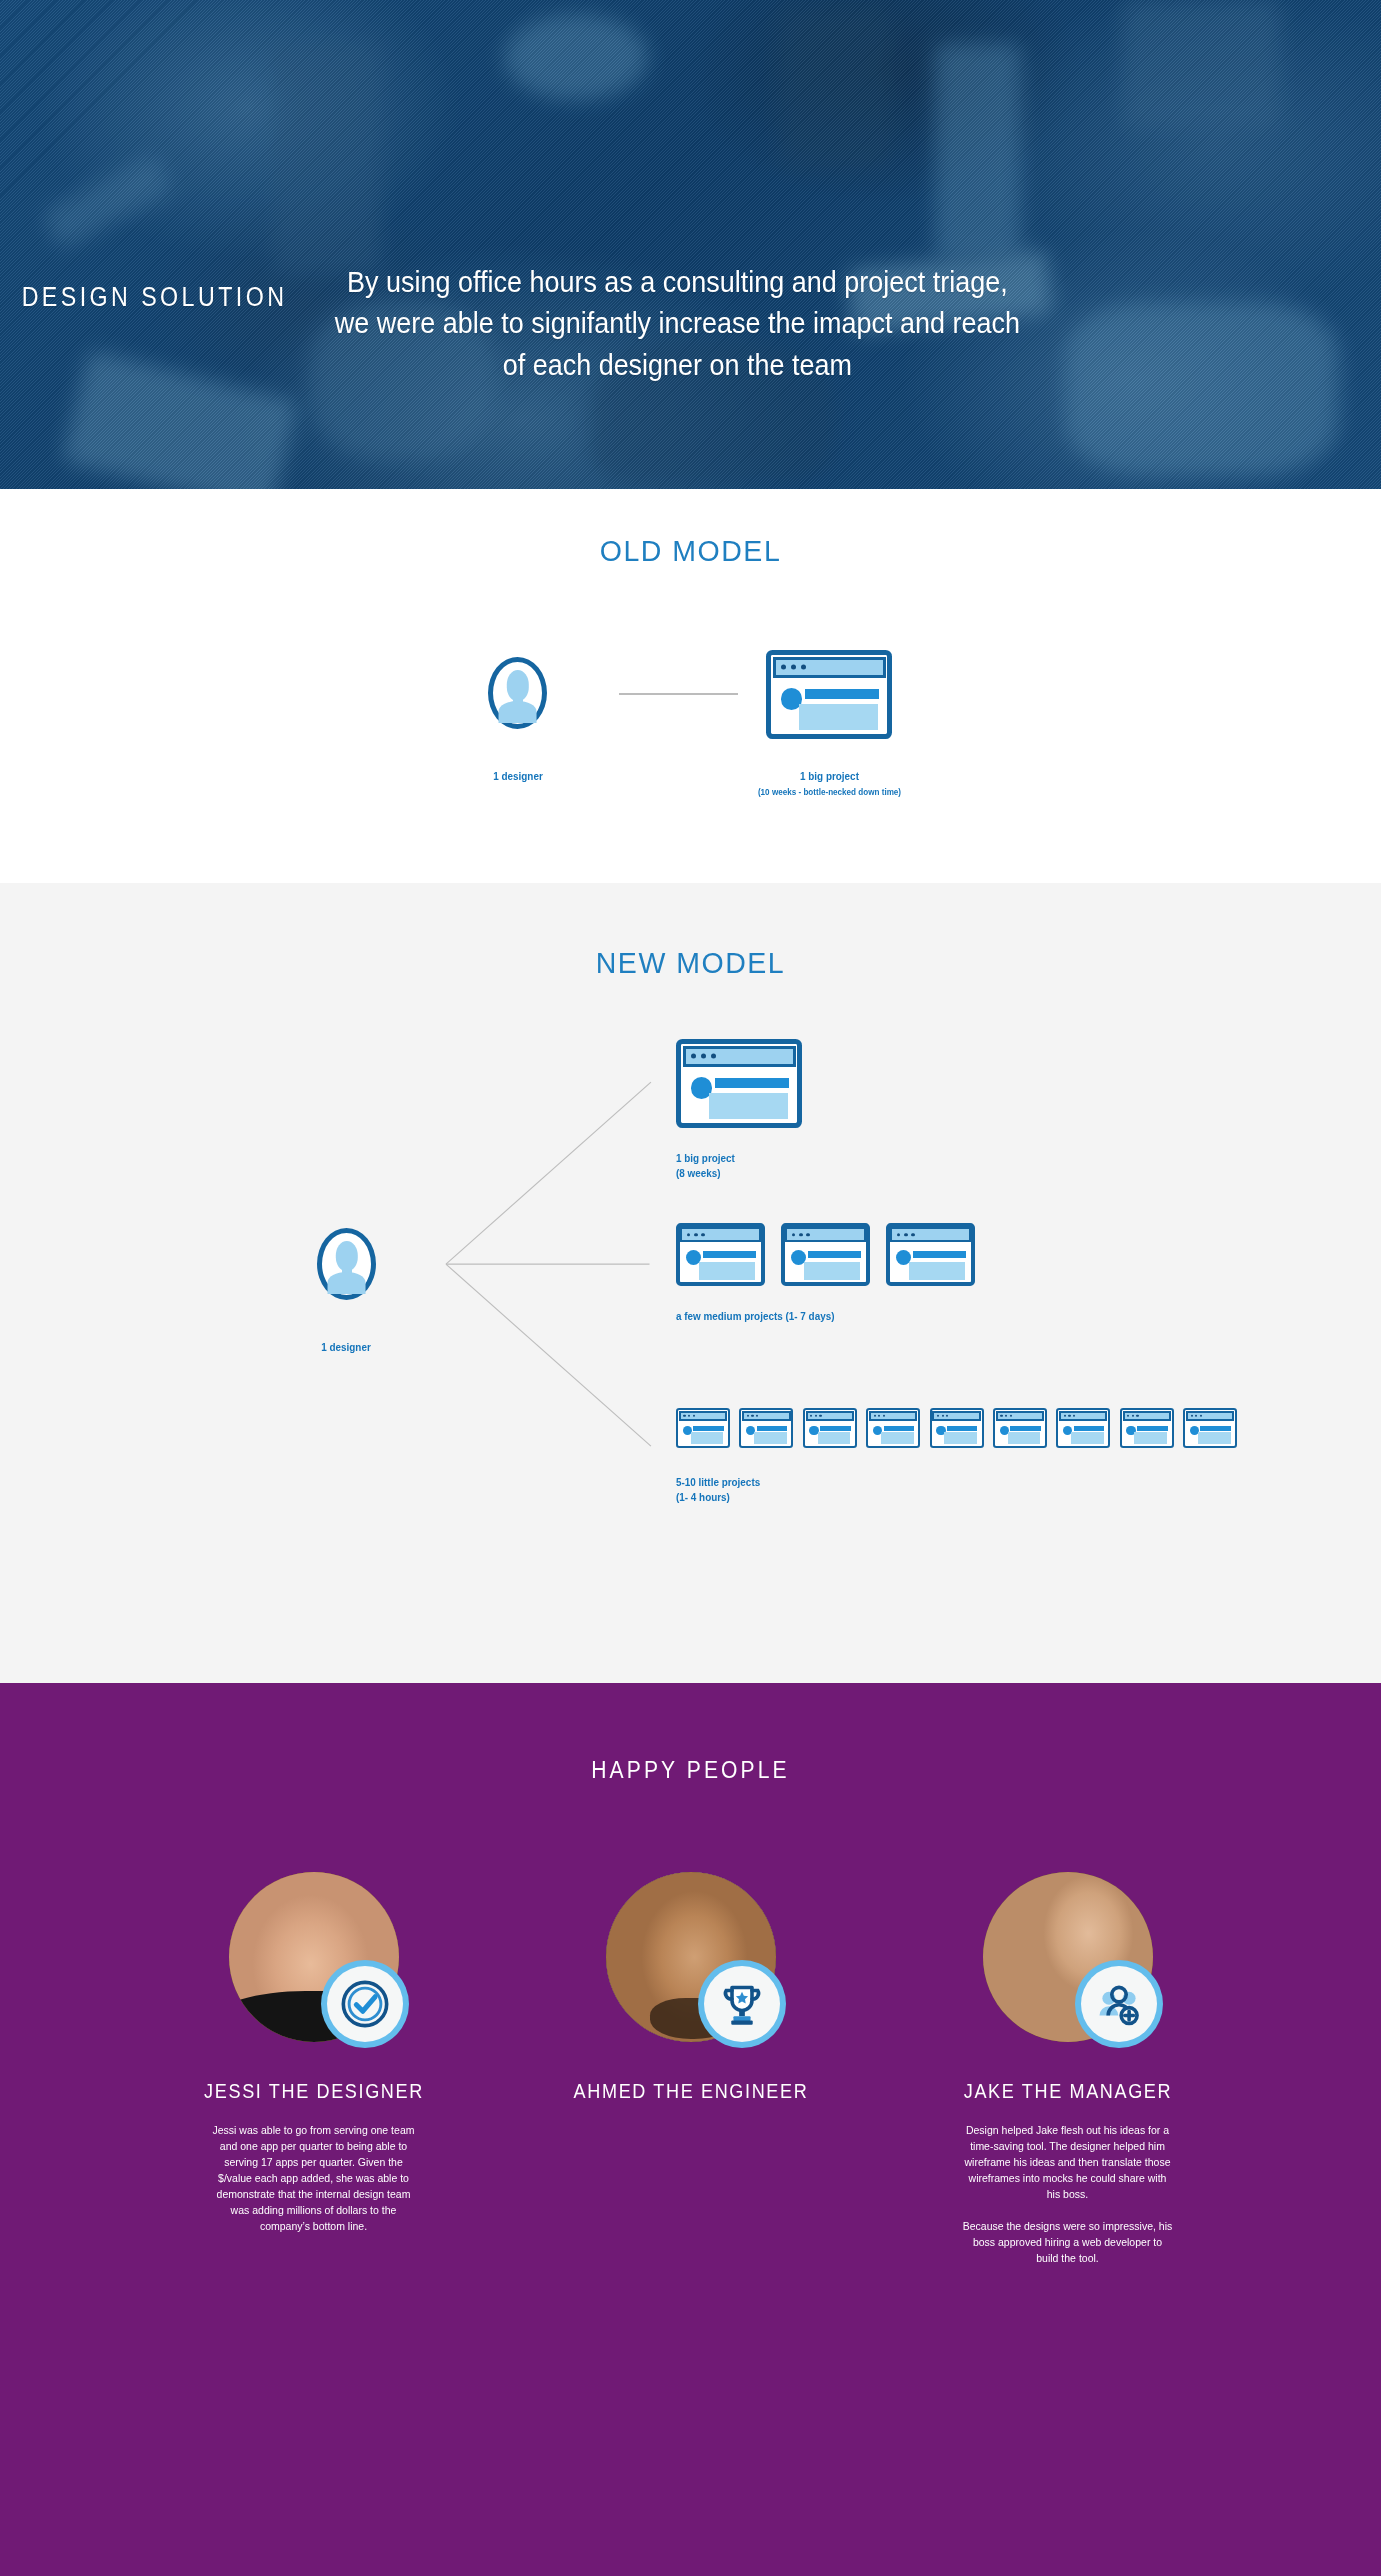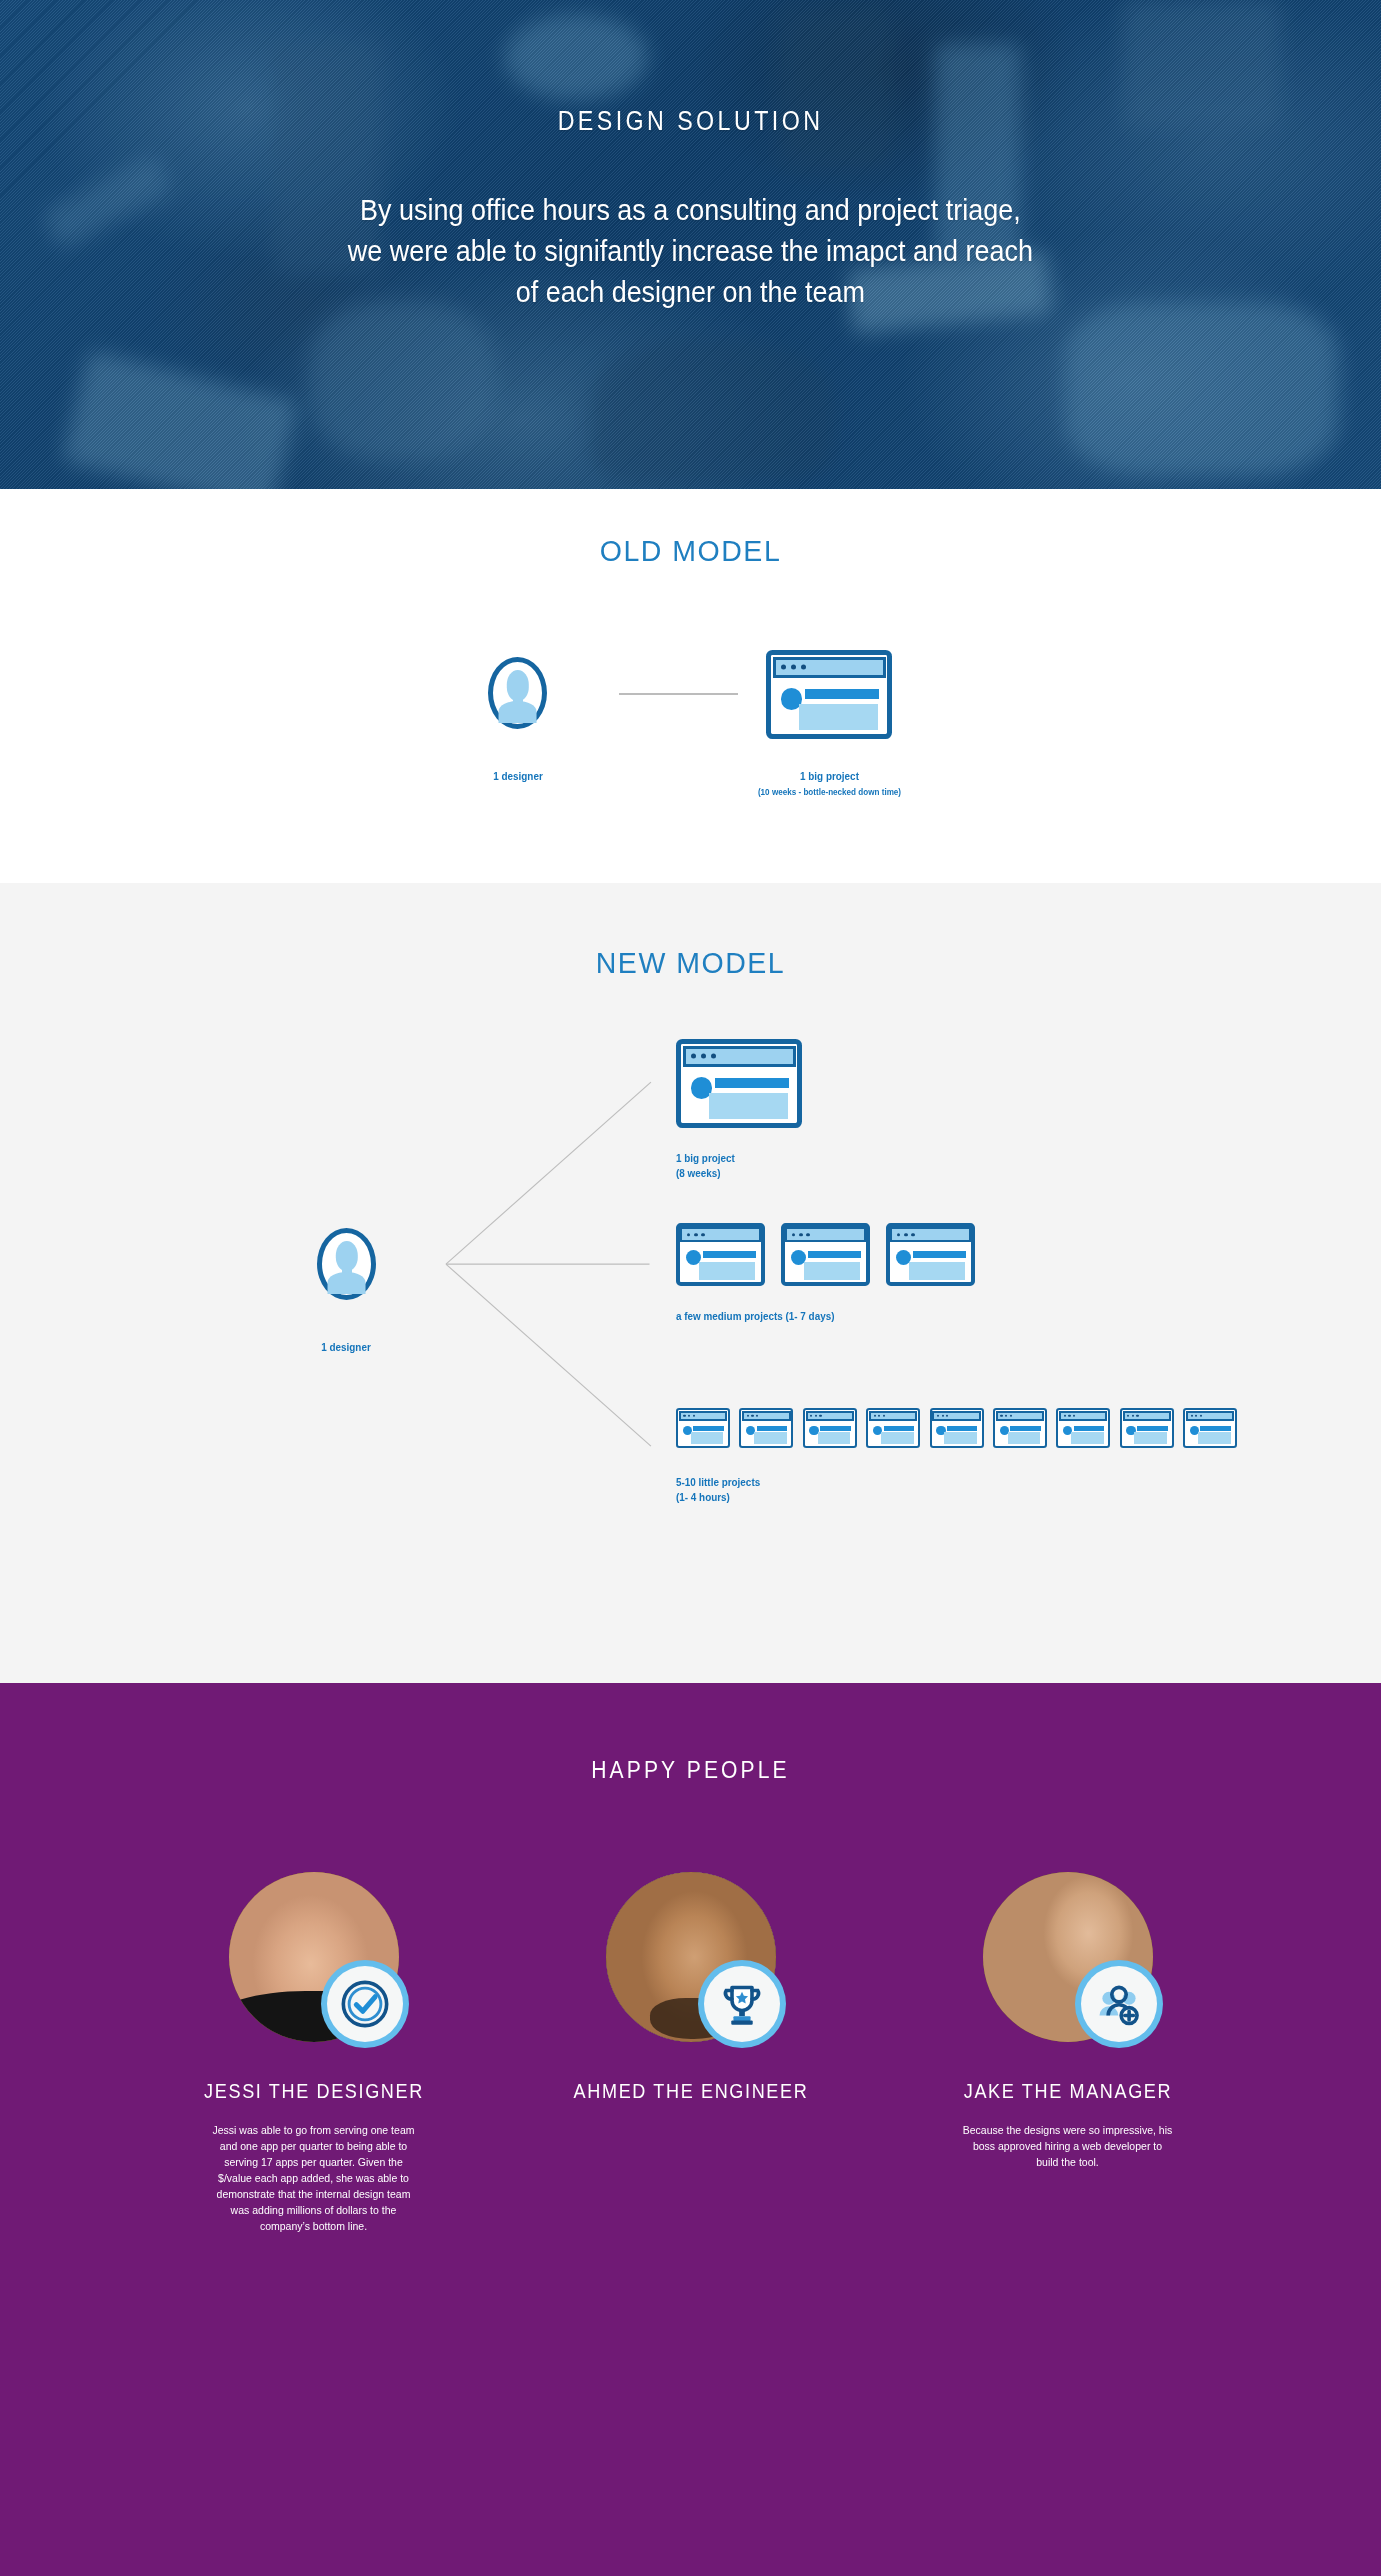--- a/index.html
+++ b/index.html
@@ -39,21 +39,21 @@
   }
   .hero-stripes{
     position:absolute; inset:0;
     background-image:repeating-linear-gradient(135deg,
       rgba(255,255,255,.07) 0px, rgba(255,255,255,.07) 0.7px,
       rgba(0,0,0,.09) 0.7px, rgba(0,0,0,.09) 2.2px);
   }
   .hero-inner{
     position:relative; z-index:3;
     width:100%; height:100%;
-    display:flex; flex-direction:column; align-items:center;
+    display:flex; flex-direction:row; align-items:center;
     padding-top:106px;
   }
   .hero-title{
     color:#ffffff;
     font-size:27px;
     letter-spacing:4px;
     font-weight:400;
     font-stretch:condensed;
     transform:scaleX(.86);
     text-shadow:0 0.7px 2.2px rgba(0,0,0,.18);
@@ -611,19 +611,20 @@
               <circle cx="36" cy="23" r="10" fill="none" stroke="#12538a" stroke-width="5"></circle>
               <path d="M21 52 a15 15 0 0 1 30 0" fill="none" stroke="#12538a" stroke-width="5"></path>
               <circle cx="50" cy="52" r="11" fill="#f5f7f7" stroke="#12538a" stroke-width="5"></circle>
               <path d="M50 46 v12 M44 52 h12" stroke="#12538a" stroke-width="5" stroke-linecap="round"></path>
             </svg>
           </div>
         </div>
       </div>
       <div class="card-title">JAKE THE MANAGER</div>
       <div class="card-body">
+        <p>Design helped Jake flesh out his ideas for a time-saving tool. The designer helped him wireframe his ideas and then translate those wireframes into mocks he could share with his boss.</p>
         <p>Because the designs were so impressive, his boss approved hiring a web developer to build the tool.</p>
       </div>
     </div>
 
   </div>
 </section>
 
 
 </body></html>

